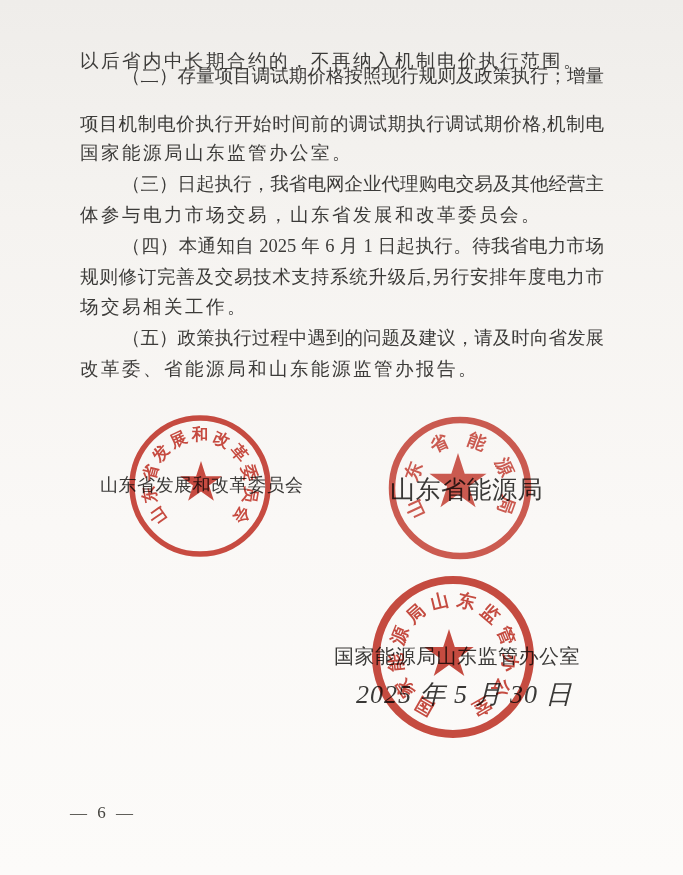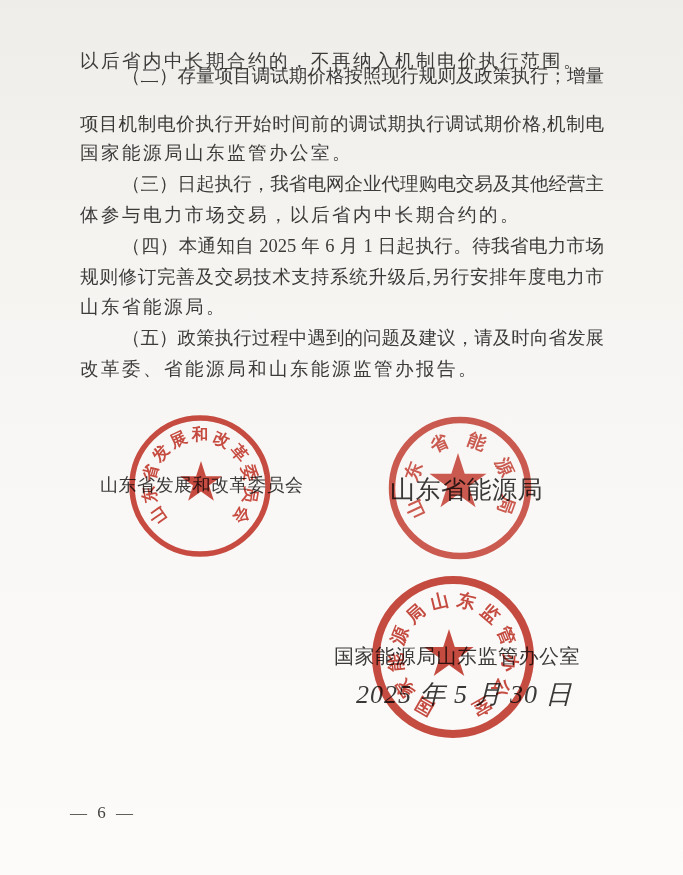--- a/index.html
+++ b/index.html
@@ -30,24 +30,24 @@
 <body>
 
 <div class="page">
 
   <div id="body-lines">
       <div class="bline plain" style="top: 49px;">以后省内中长期合约的，不再纳入机制电价执行范围。</div>
       <div class="bline fill ind" style="top: 64px;">（二）存量项目调试期价格按照现行规则及政策执行；增量</div>
       <div class="bline fill" style="top: 112px;">项目机制电价执行开始时间前的调试期执行调试期价格,机制电</div>
       <div class="bline plain" style="top: 141.4px;">国家能源局山东监管办公室。</div>
       <div class="bline fill ind" style="top: 172.2px;">（三）日起执行，我省电网企业代理购电交易及其他经营主</div>
-      <div class="bline plain" style="top: 203px;">体参与电力市场交易，以后省内中长期合约的。</div>
+      <div class="bline plain" style="top: 203px;">体参与电力市场交易，山东省发展和改革委员会。</div>
       <div class="bline fill ind" style="top: 233.8px;">（四）本通知自 2025 年 6 月 1 日起执行。待我省电力市场</div>
       <div class="bline fill" style="top: 264.6px;">规则修订完善及交易技术支持系统升级后,另行安排年度电力市</div>
-      <div class="bline plain" style="top: 295.4px;">山东省能源局。</div>
+      <div class="bline plain" style="top: 295.4px;">场交易相关工作。</div>
       <div class="bline fill ind" style="top: 326.2px;">（五）政策执行过程中遇到的问题及建议，请及时向省发展</div>
       <div class="bline plain" style="top: 357px;">改革委、省能源局和山东能源监管办报告。</div>
     </div>
 
   <div class="sig" id="sig1">山东省发展和改革委员会</div>
 
   <div class="sig" id="sig2">山东省能源局</div>
 
   <div class="sig" id="sig3">国家能源局山东监管办公室</div>
 

